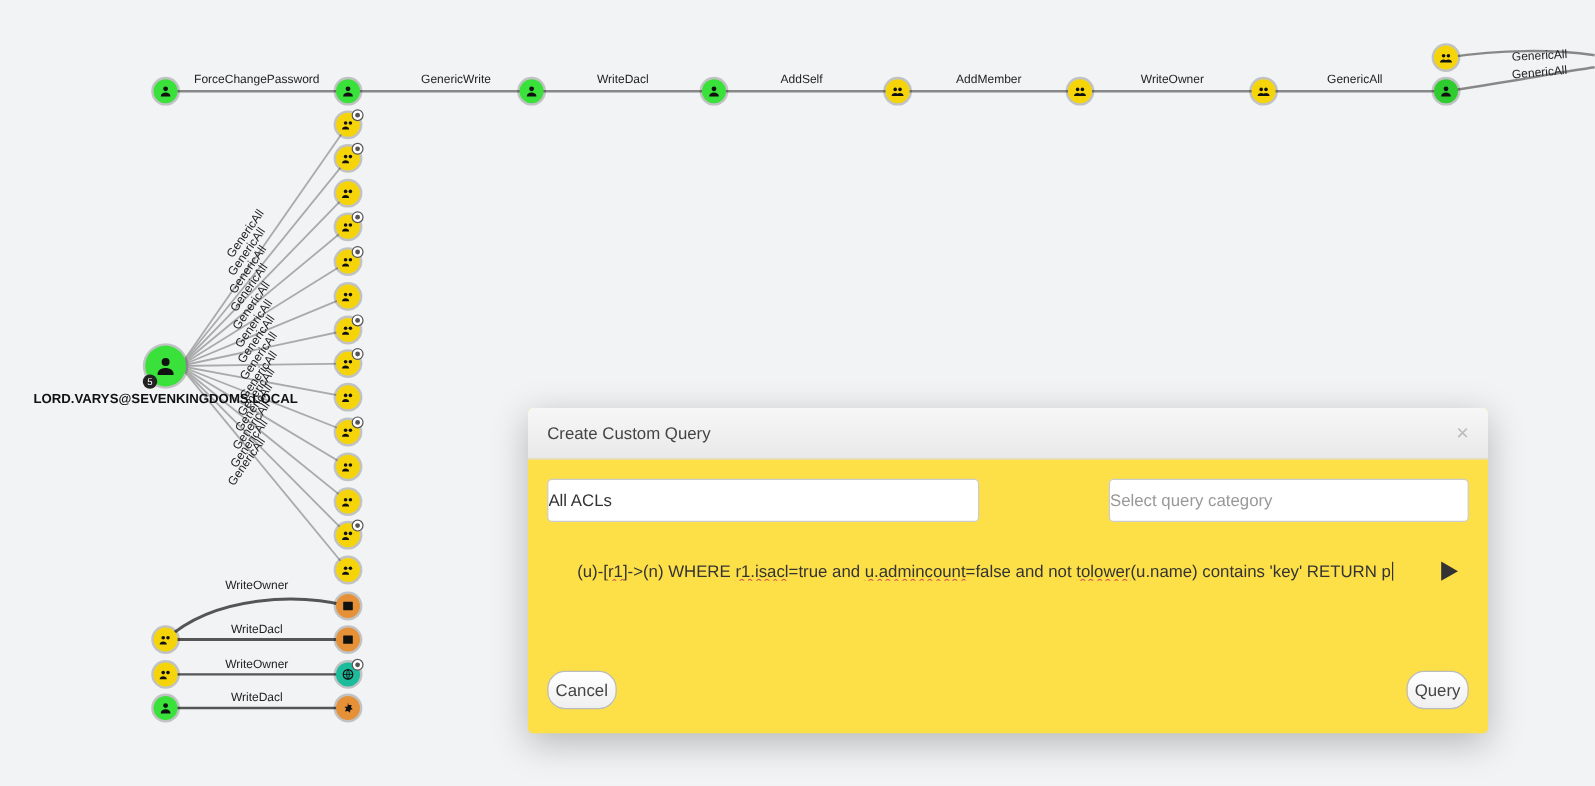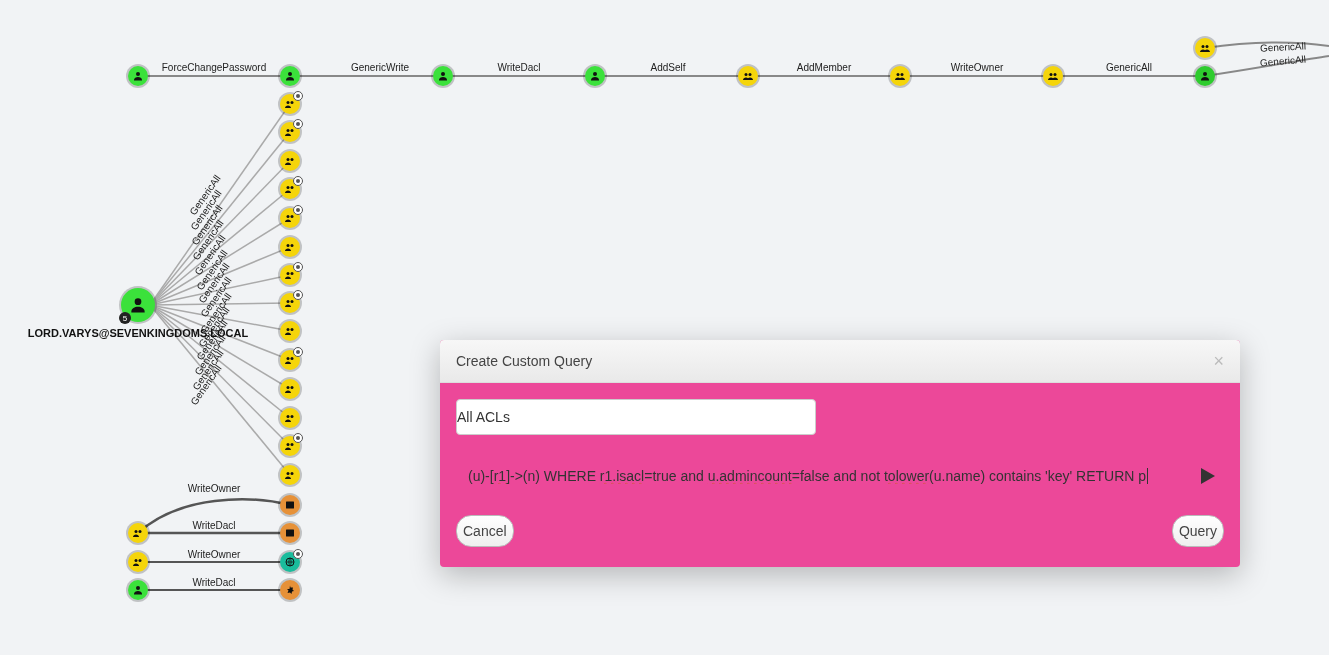--- a/index.html
+++ b/index.html
@@ -65,21 +65,21 @@
     white-space: nowrap;
     transform: translateX(-50%);
     text-align:center;
   }
 
   
   .dialog {
     position: absolute;
     left: 440px; top: 340px;
     width: 800px;
-    background: #ec4899;
+    background: #fde047;
     border-radius: 4px;
     box-shadow: 0 8px 30px rgba(0,0,0,0.25);
     overflow: hidden;
   }
   .dialog-header {
     background: linear-gradient(#f7f7f7,#e9e9e9);
     padding: 12px 16px;
     border-bottom: 1px solid #ddd;
     display:flex; align-items:center; justify-content:space-between;
     font-size: 14px; color:#444;
@@ -89,38 +89,38 @@
     background:none;border:none;
   }
   .dialog-body { padding: 16px; }
   .row1 { display:flex; gap:20px; margin-bottom: 24px; }
   .input, .select-like {
     flex:1; height:36px; border:1px solid #ccc; border-radius:4px;
     padding: 0 0; font-size:14px; color:#555; background:#fff;
     display:flex; align-items:center;
   }
   .input { width: 360px; flex:0 0 360px; color:#333; }
-  .query-row { display:flex; align-items:center; gap:16px; margin-bottom:22px; }
+  .query-row { display:flex; align-items:center; gap:16px; margin-bottom:22px;text-align:center; }
   .query-text {
     flex:1; font-size:14px; color:#333; white-space:nowrap; overflow:hidden;
     padding-left: 12px;
   }
   .query-text .err { text-decoration: underline wavy #d9534f; text-decoration-thickness:1px; }
   .cursor { border-right:1px solid #333; padding-right:1px; }
   .play-btn {
     width:34px;height:34px; color:#333;
     display:flex;align-items:center;justify-content:center;
     cursor:pointer; background:none;border:none;
   }
   .play-btn svg{ width:24px;height:24px;fill:#333;}
   .dialog-actions { display:flex; justify-content:space-between; padding: 0 0 4px 0;}
   .btn {
     padding:7px 6px; font-size:14px; border:1px solid #bbb;
     background: linear-gradient(#fff,#efefef); border-radius:15px;
-    color:#444; cursor:pointer;
+    color:#444; cursor:pointer;margin-top:44px;
   }
 </style>
 </head>
 <body>
 
 <svg class="graph">
 
   <line x1="138" y1="76" x2="290" y2="76" stroke="#888" stroke-width="2"></line>
   <line x1="290" y1="76" x2="443" y2="76" stroke="#888" stroke-width="2"></line>
   <line x1="443" y1="76" x2="595" y2="76" stroke="#888" stroke-width="2"></line>
@@ -466,20 +466,21 @@
 
 <div class="dialog">
   <div class="dialog-header">
     <span>Create Custom Query</span>
     <button class="dialog-close">×</button>
   </div>
   <div class="dialog-body">
     <div class="row1">
       <input class="input" value="All ACLs" style="">
       <div style="flex:1"></div>
+      <div class="select-like" style="flex:0 0 300px;color:#999">Select query category</div>
     </div>
     <div class="query-row">
       <div class="query-text">
         <span>(u)-[</span><span class="err">r1</span><span>]-&gt;(n) WHERE </span><span class="err">r1.isacl</span><span>=true and </span><span class="err">u.admincount</span><span>=false and not </span><span class="err">tolower</span><span class="cursor">(u.name) contains 'key' RETURN p</span>
       </div>
       <button class="play-btn">
         <svg viewBox="0 0 24 24">
             <path d="M6 4l14 8-14 8z"></path>
           </svg>
       </button>

